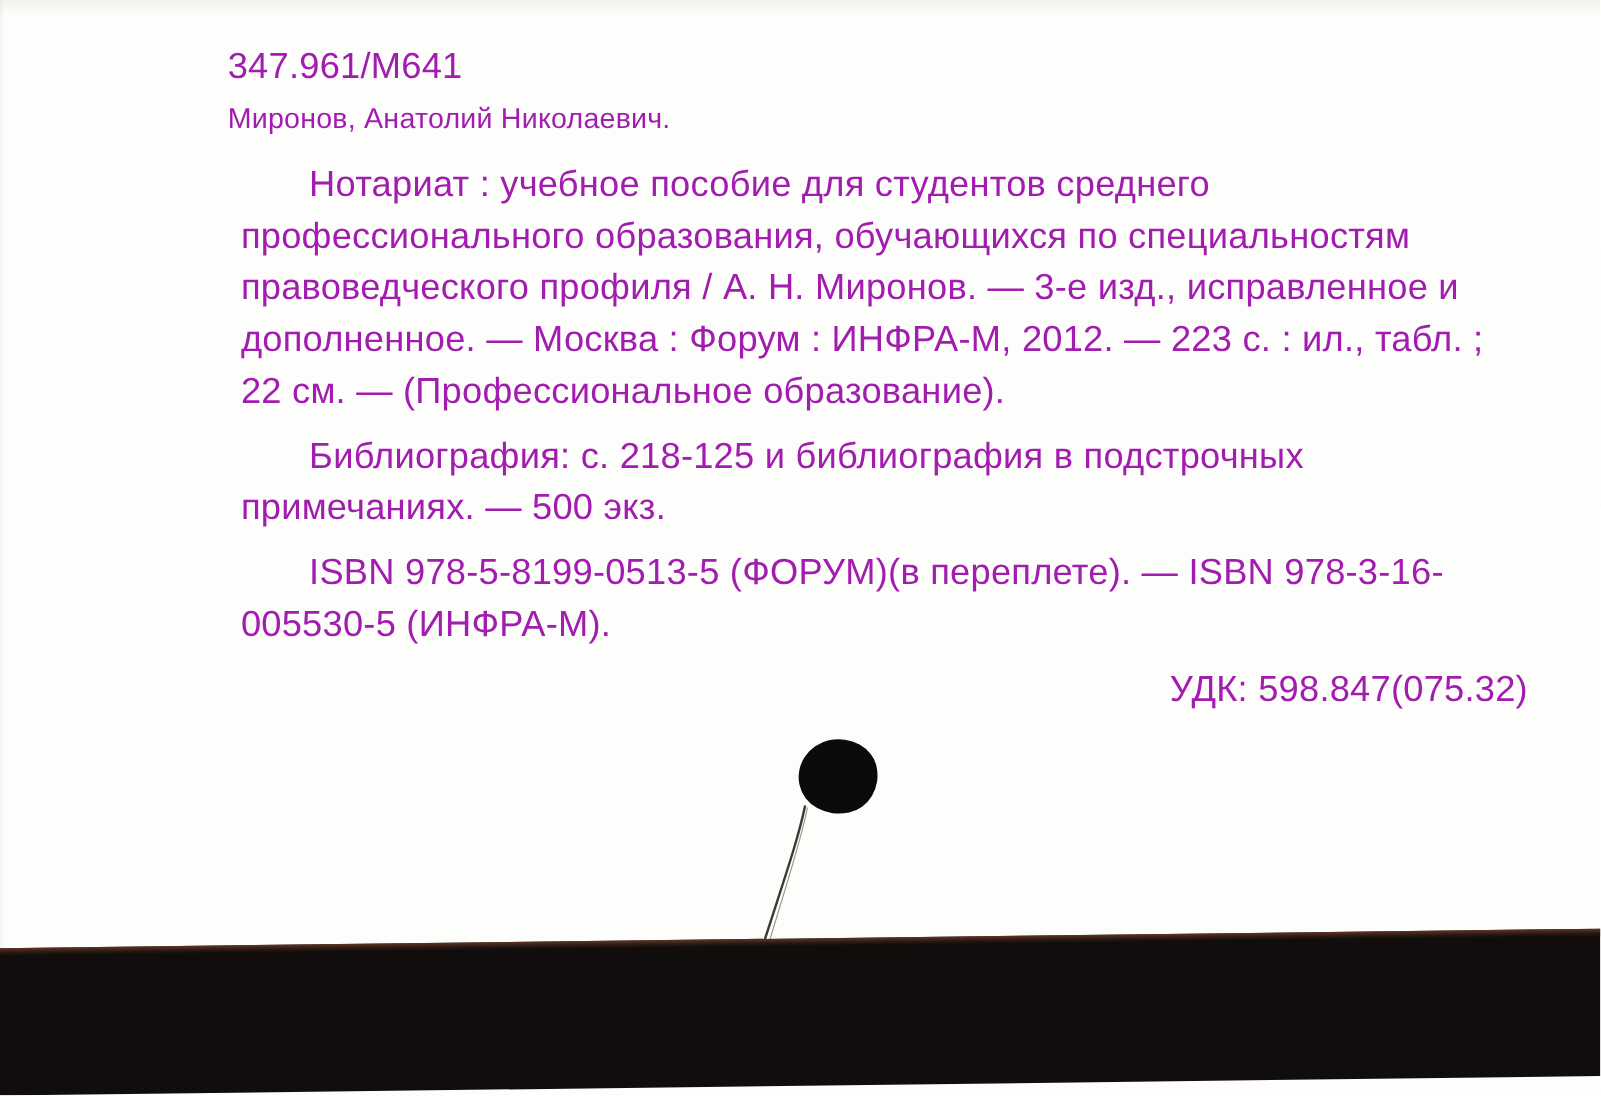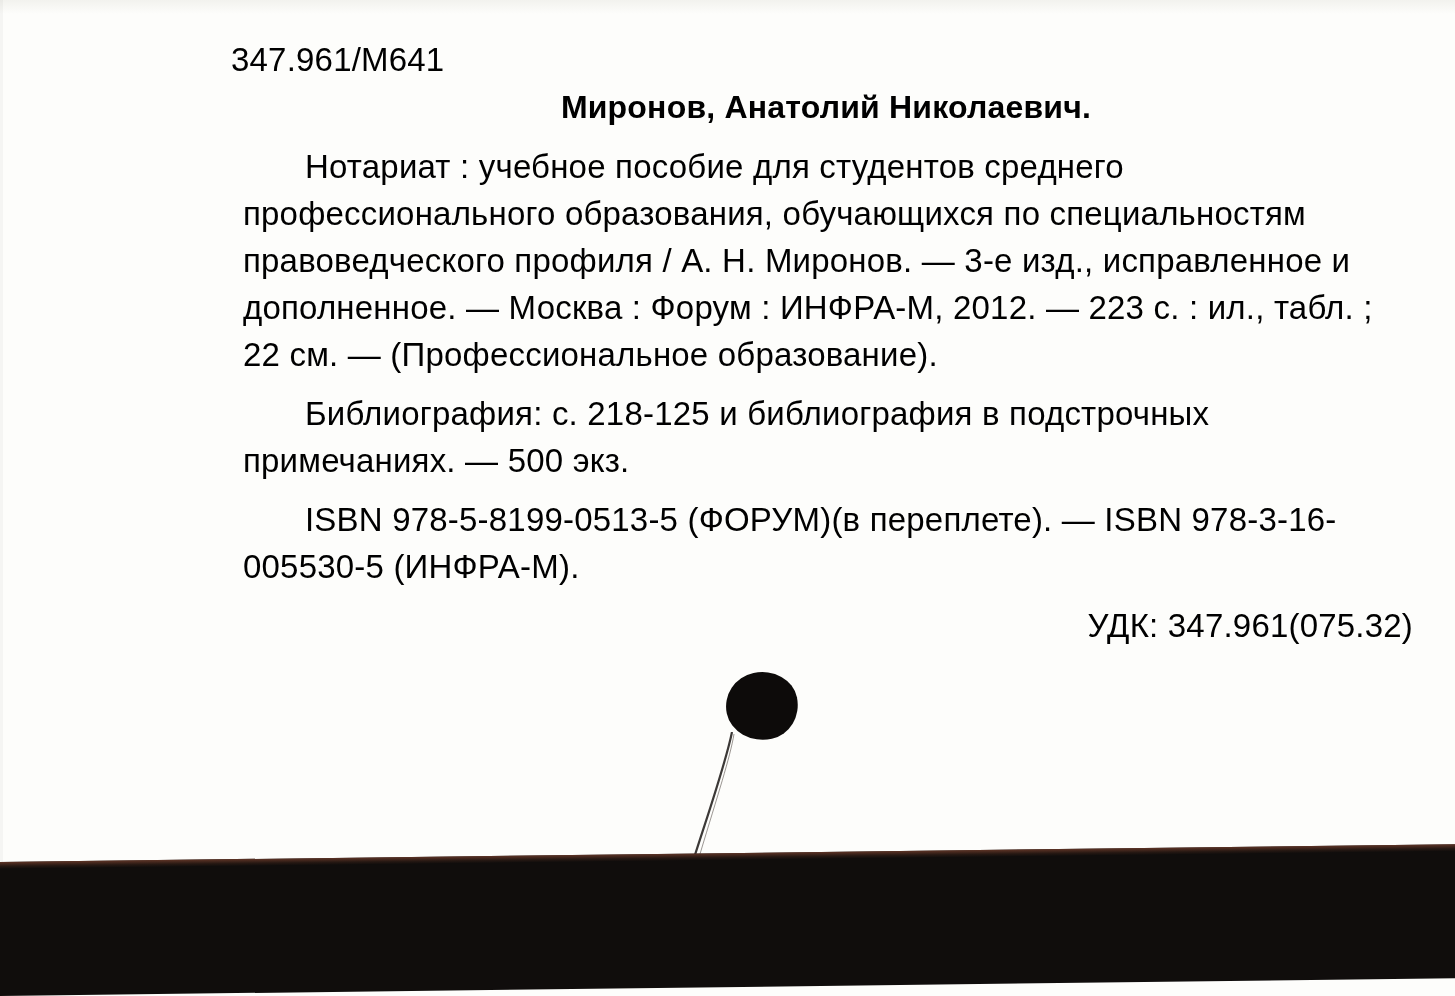--- a/index.html
+++ b/index.html
@@ -48,38 +48,37 @@
     position: absolute;
     left: 0; top: 0;
     width: 100%;
     height: 7px;
     background: linear-gradient(to bottom, #6b3a2a 0%, #2a1a14 60%, #100d0c 100%);
     opacity: .85;
   }
 
   .text-block {
     position: absolute;
-    left: 231px;
+    left: 207px;
     top: 36px;
     width: 1190px;
-    color: #000000;
+    color: #a21caf;
     font-size: 33px;
     line-height: 47px;
     letter-spacing: .2px;
   }
 
   .line-call {
     font-size: 33px;
     margin-bottom: 1px;
   }
   .line-author {
-    font-weight: bold;
-    font-size: 32px;
+    font-weight: normal;
+    font-size: 26px;
     margin-bottom: 2px;
-    text-align: center;
   }
   .para {
     margin: 12px;
     text-indent: 62px;
   }
   .udk-line {
     margin-top: 4px;
     text-align: right;
     padding-right: 8px;
   }
@@ -120,21 +119,21 @@
 
   <div class="paper-top-edge"></div>
   <div class="scan-streak"></div>
 
   <div class="text-block">
     <div class="line-call">347.961/М641</div>
     <div class="line-author">Миронов, Анатолий Николаевич.</div>
     <p class="para">Нотариат : учебное  пособие для студентов среднего профессионального образования, обучающихся по специальностям правоведческого профиля / А. Н. Миронов. — 3-е изд., исправленное и дополненное. — Москва : Форум : ИНФРА-М, 2012. — 223 с. : ил., табл. ; 22 см. — (Профессиональное образование).</p>
     <p class="para">Библиография: с. 218-125 и библиография в подстрочных примечаниях. — 500 экз.</p>
     <p class="para">ISBN 978-5-8199-0513-5 (ФОРУМ)(в переплете). — ISBN 978-3-16-005530-5 (ИНФРА-М).</p>
-    <div class="udk-line">УДК: 347.961(075.32)</div>
+    <div class="udk-line">УДК: 598.847(075.32)</div>
   </div>
 
   <div class="ink-blob"></div>
   <div class="ink-tail">
     <svg width="56" height="132" viewBox="0 0 56 132" aria-hidden="true">
       <path d="M46 0 C40 30, 26 70, 8 126" stroke="#1a1614" stroke-width="2.2" fill="none" opacity="0.85"></path>
       <path d="M48 2 C44 26, 32 62, 14 122" stroke="#3a2f2a" stroke-width="1" fill="none" opacity="0.5"></path>
     </svg>
   </div>
 

